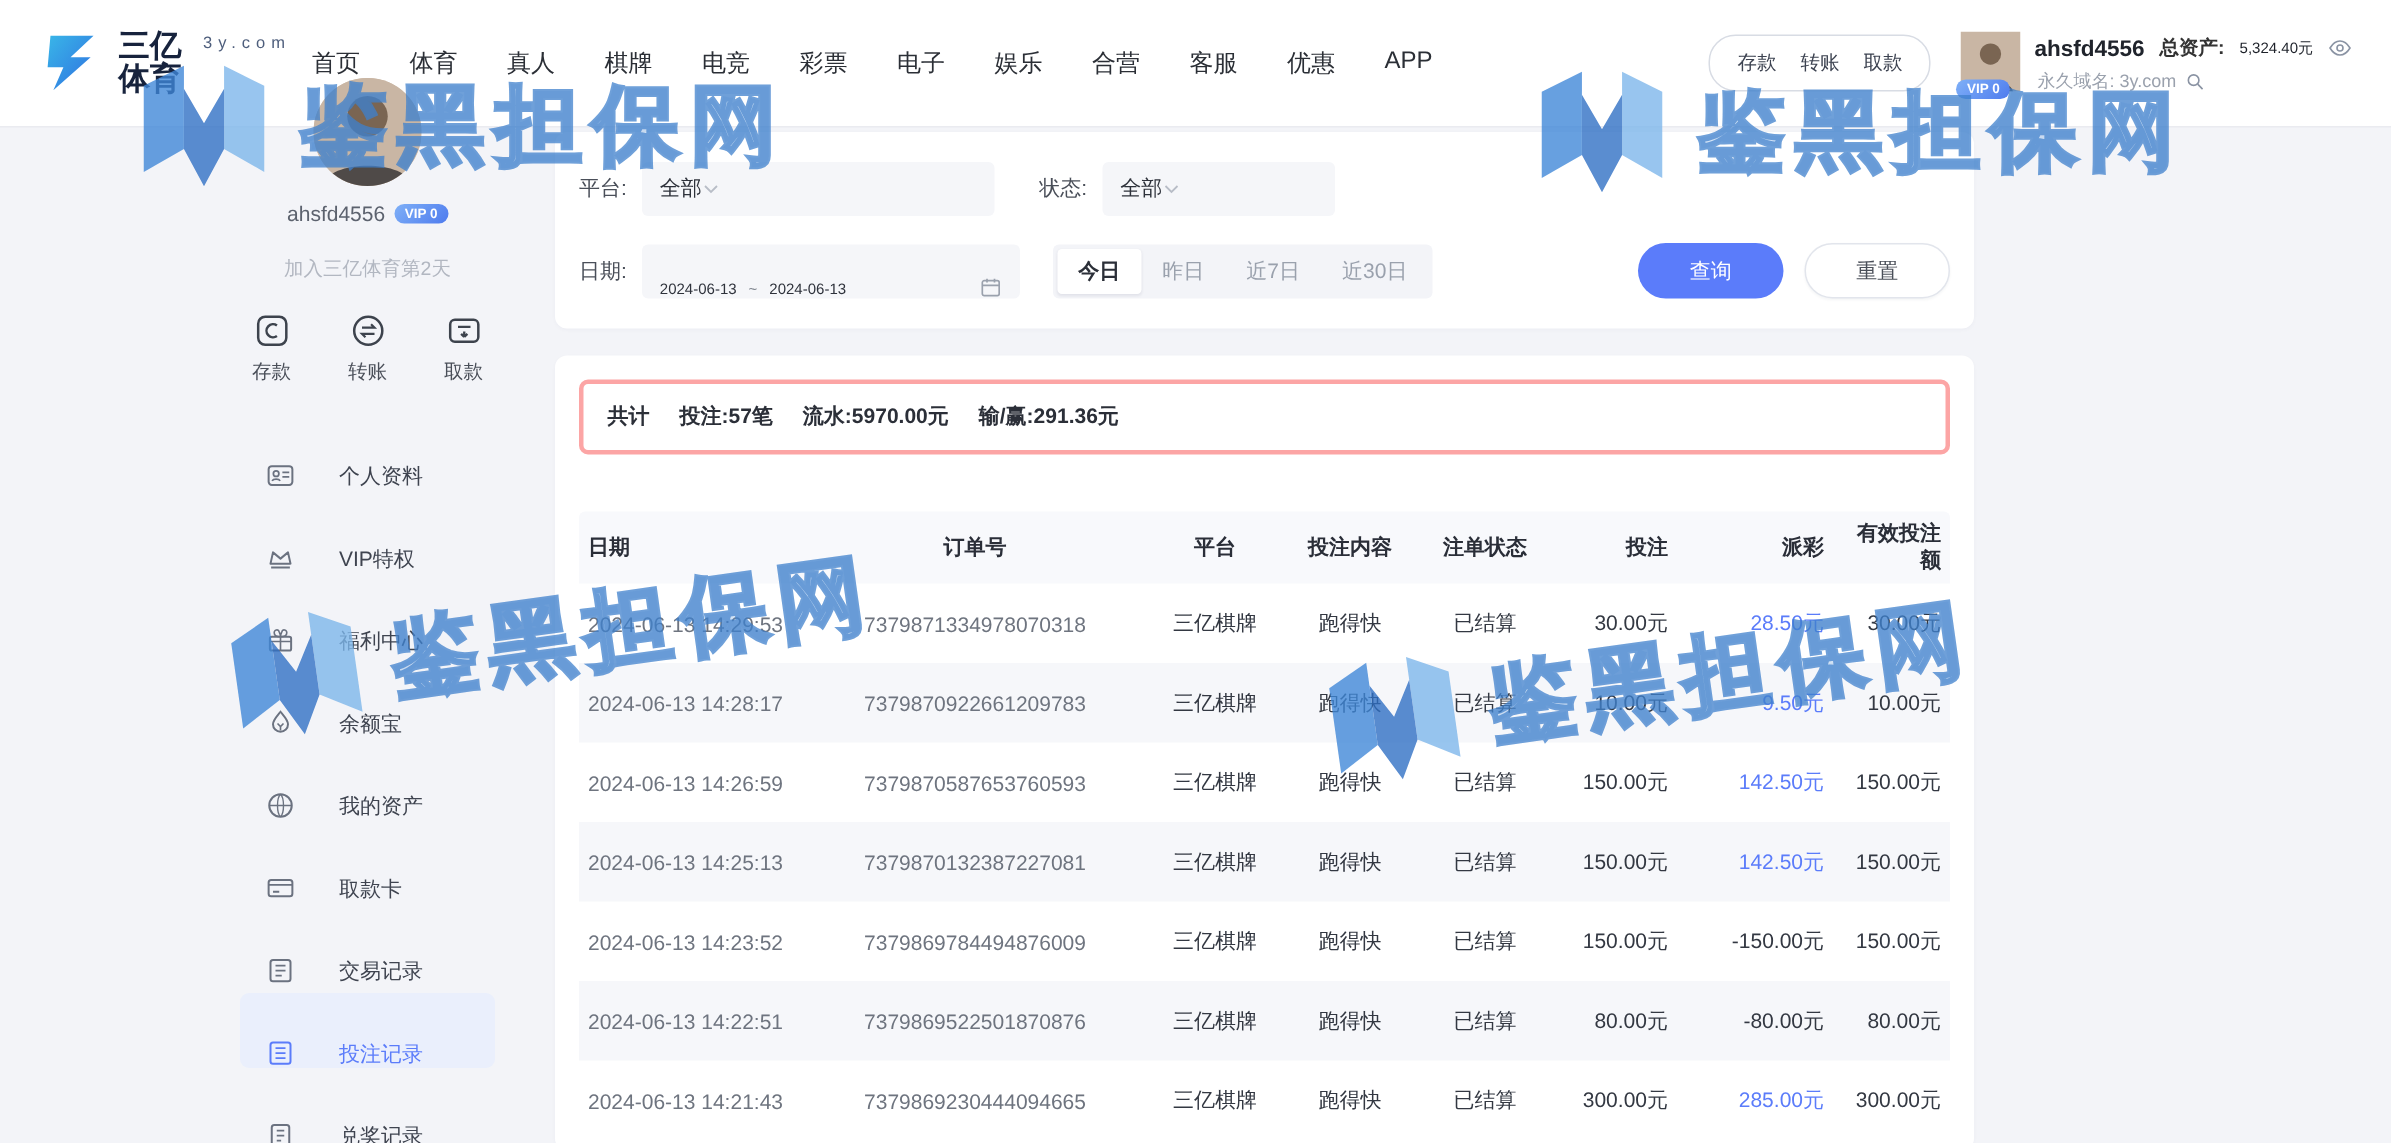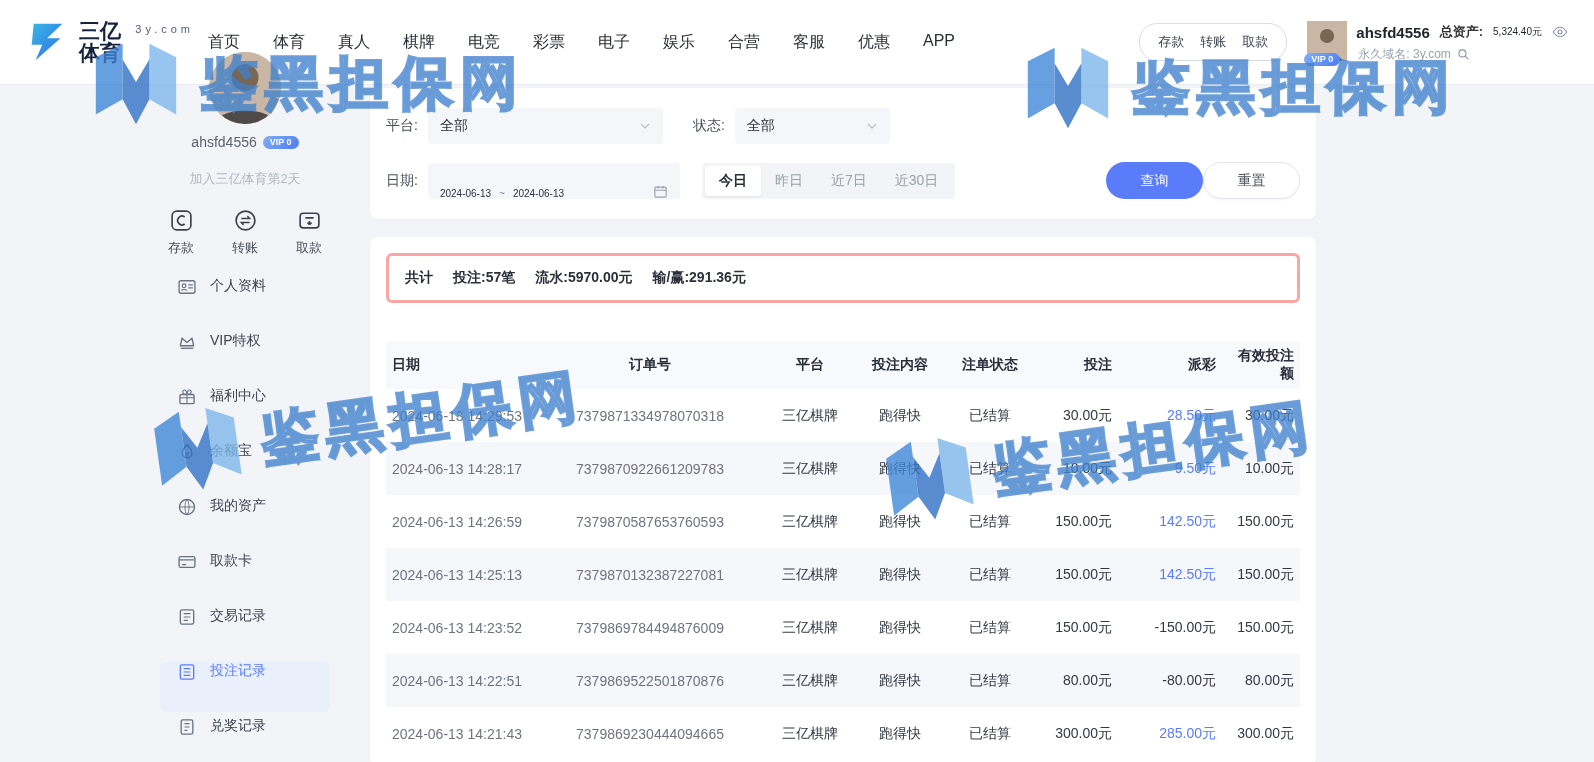--- a/index.html
+++ b/index.html
@@ -45,49 +45,49 @@
   .side-avatar svg{width:100%;height:100%;display:block}
   .side-user{display:flex;justify-content:center;align-items:center;gap:6px;margin-top:10px;
     font-size:14px;color:#5c626e}
   .side-join{text-align:center;font-size:13px;color:#b2b7c1;margin-top:20px}
   .side-qa{display:flex;justify-content:space-between;padding:0 8px;margin-top:20px}
   .qa{display:flex;flex-direction:column;align-items:center;gap:6px;cursor:pointer}
   .qa-icon{color:#3d434d}
   .qa-icon svg{width:25px;height:25px;display:block}
   .qa-label{font-size:13px;color:#4a4f59}
   .side-menu{margin-top:20px;display:flex;flex-direction:column;gap:5px}
-  .menu-item{display:flex;align-items:flex-start;gap:13px;height:50px;padding-left:17px;
+  .menu-item{display:flex;align-items:flex-end;gap:29px;height:50px;padding-left:17px;
     border-radius:6px;cursor:pointer;color:#6b7280}
   .menu-item .menu-label{font-size:14px;color:#3f4450}
   .menu-item.active{background:#eaeffc;color:#5b7cfa}
   .menu-item.active .menu-label{color:#5b7cfa}
   .menu-icon svg{width:20px;height:20px;display:block}
   
   .main{position:absolute;left:370px;top:88px;width:946px;z-index:4}
   .card{background:#fff;border-radius:8px;box-shadow:0 1px 3px rgba(30,40,80,.03)}
   .filter-card{padding:20px 16px}
   .filter-row{display:flex;align-items:center}
   .filter-row.second{margin-top:18px}
   .f-label{font-size:14px;color:#4a4f59;margin-right:10px;white-space:nowrap}
   .f-label.ml{margin-left:30px}
   .select{height:36px;background:#f5f6f9;border-radius:4px;display:flex;align-items:center;
-    justify-content:space-between;padding:0 12px;font-size:14px;color:#2e323b;cursor:pointer}
+    padding:0 12px;font-size:14px;color:#2e323b;cursor:pointer}
   .select.platform{width:235px}
   .select.status{width:155px}
   .chev{color:#b8bdc7;display:inline-flex}
   .chev svg{width:12px;height:12px}
   .date-box{width:252px;height:36px;background:#f5f6f9;border-radius:4px;display:flex;
     align-items:flex-end;gap:8px;padding:0 12px;font-size:10px;color:#2e323b;cursor:pointer}
   .date-sep{color:#7c828c}
   .cal-icon{margin-left:auto;color:#9aa1ad;display:inline-flex}
   .cal-icon svg{width:15px;height:15px}
   .ranges{margin-left:22px;background:#f3f4f8;border-radius:4px;padding:3px;display:flex}
   .range{padding:6px 14px;font-size:14px;color:#9aa1ad;cursor:pointer;border-radius:3px;white-space:nowrap}
   .range.active{background:#fff;color:#2b2f38;font-weight:bold;box-shadow:0 1px 2px rgba(20,30,60,.08)}
-  .fbtns{margin-left:auto;display:flex;}
+  .fbtns{margin-left:auto;display:flex;gap:14px}
   .btn{width:97px;height:37px;border-radius:19px;font-size:14px;cursor:pointer;border:none;
     font-family:inherit}
   .btn.primary{background:#5b7cfa;color:#fff}
   .btn.ghost{background:#fff;color:#4a4f59;border:1px solid #e2e5ec;box-shadow:0 1px 2px rgba(20,30,60,.05)}
   
   .table-card{margin-top:18px;padding:16px 16px 0;height:530px;overflow:hidden}
   .summary{border:3px solid #fca5a5;border-radius:6px;padding:13px 16px;display:flex;gap:20px}
   .sum-seg{font-size:14px;font-weight:bold;color:#2b2f38}
   .thead,.tr{display:grid;grid-template-columns:150px 228px 92px 88px 92px 82px 104px 1fr;
     align-items:center}

